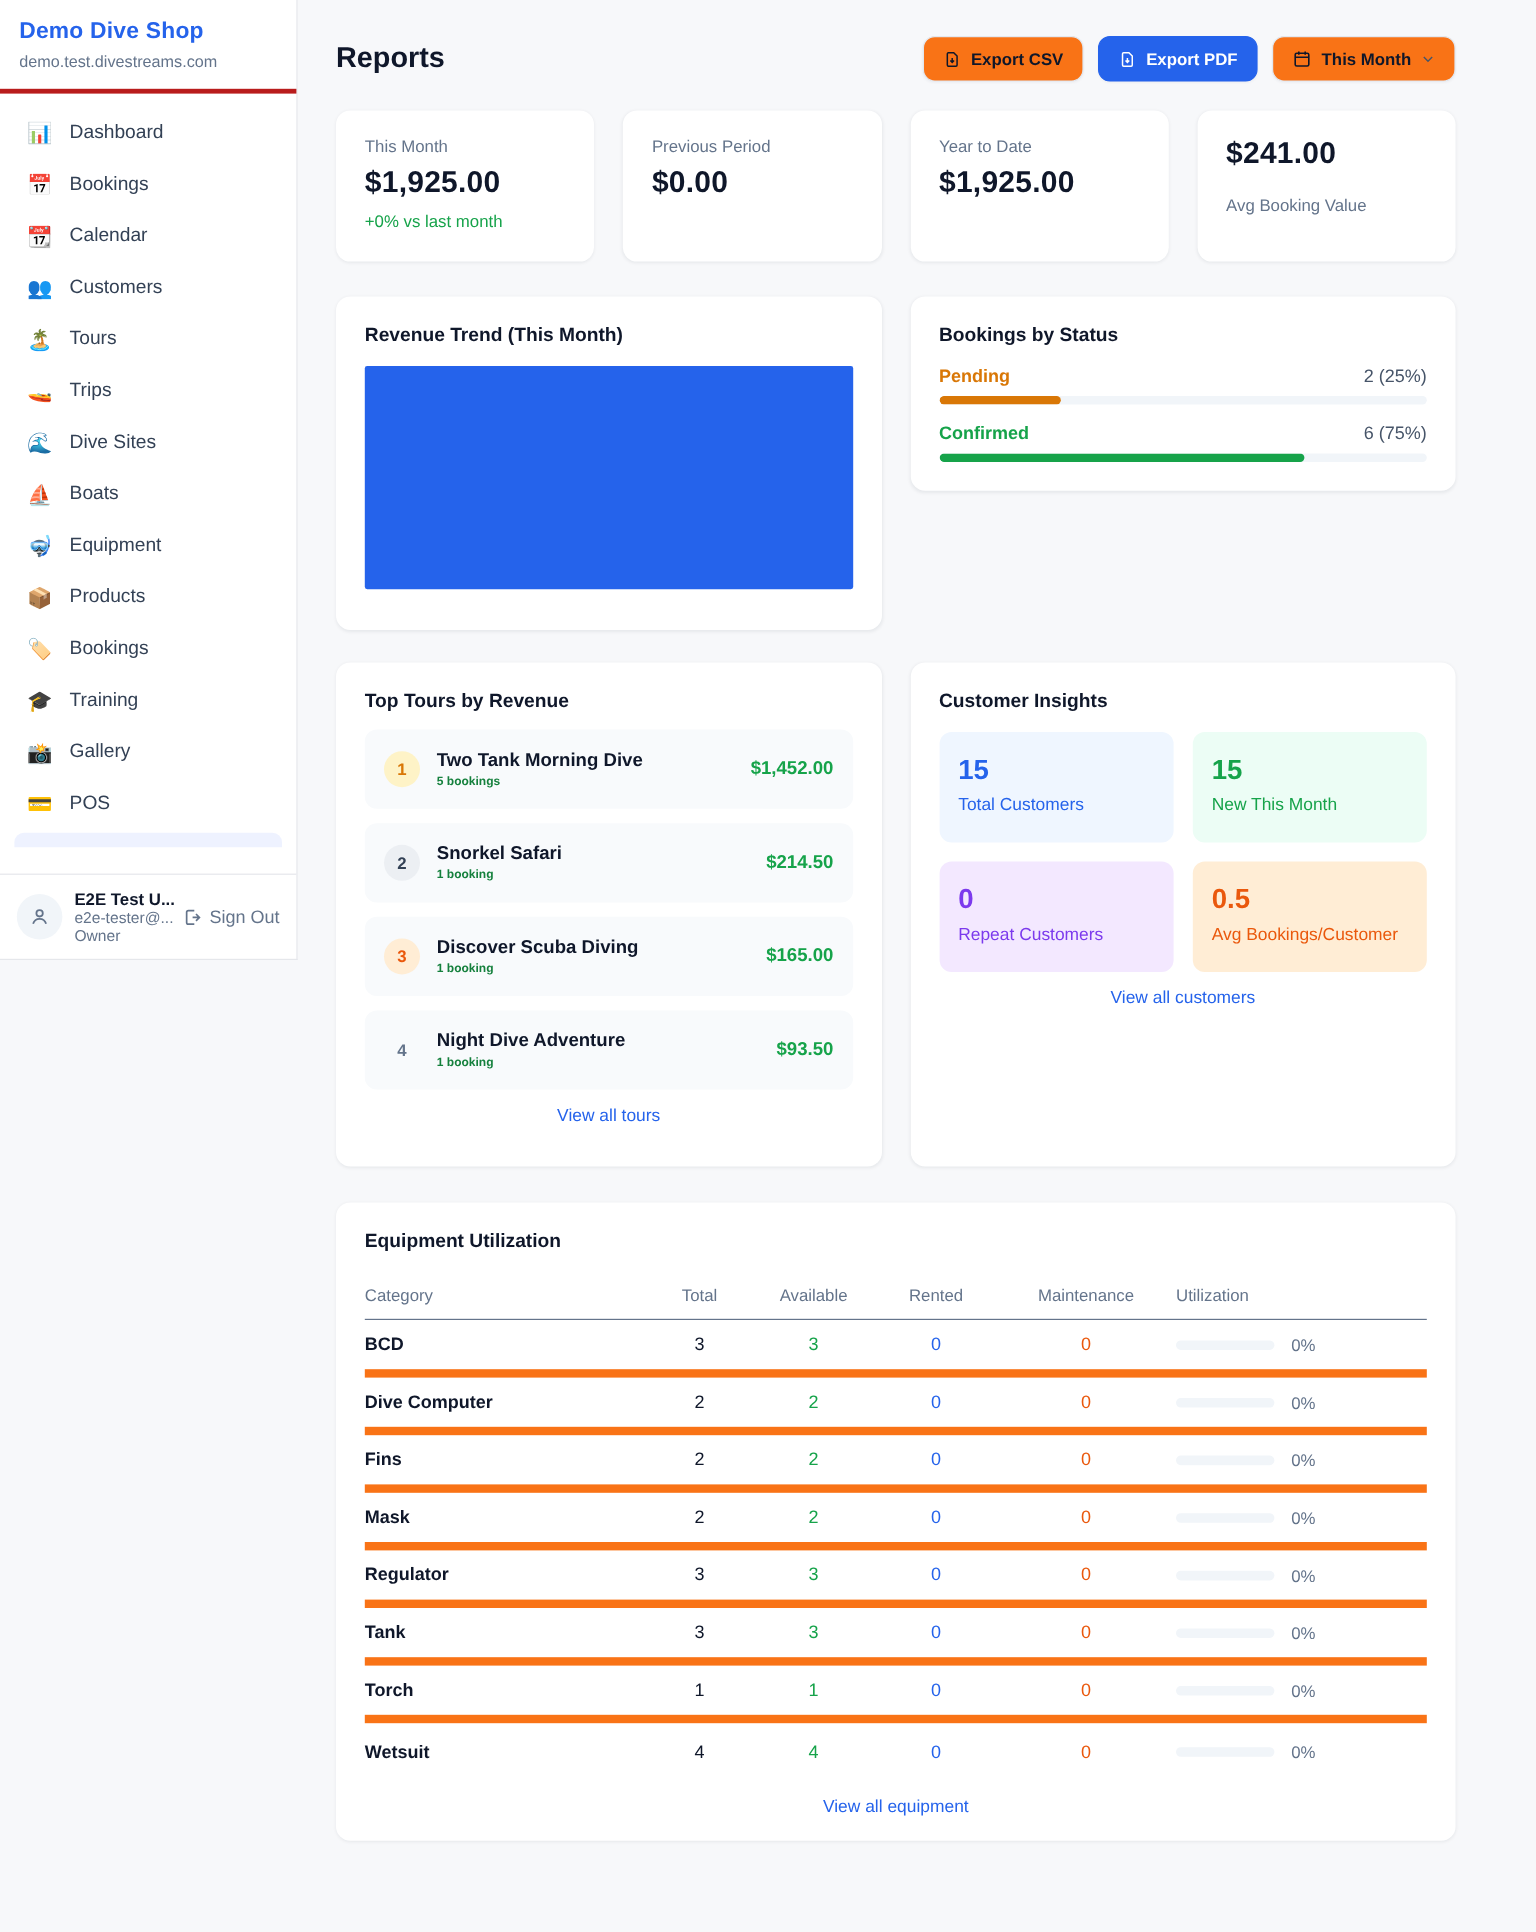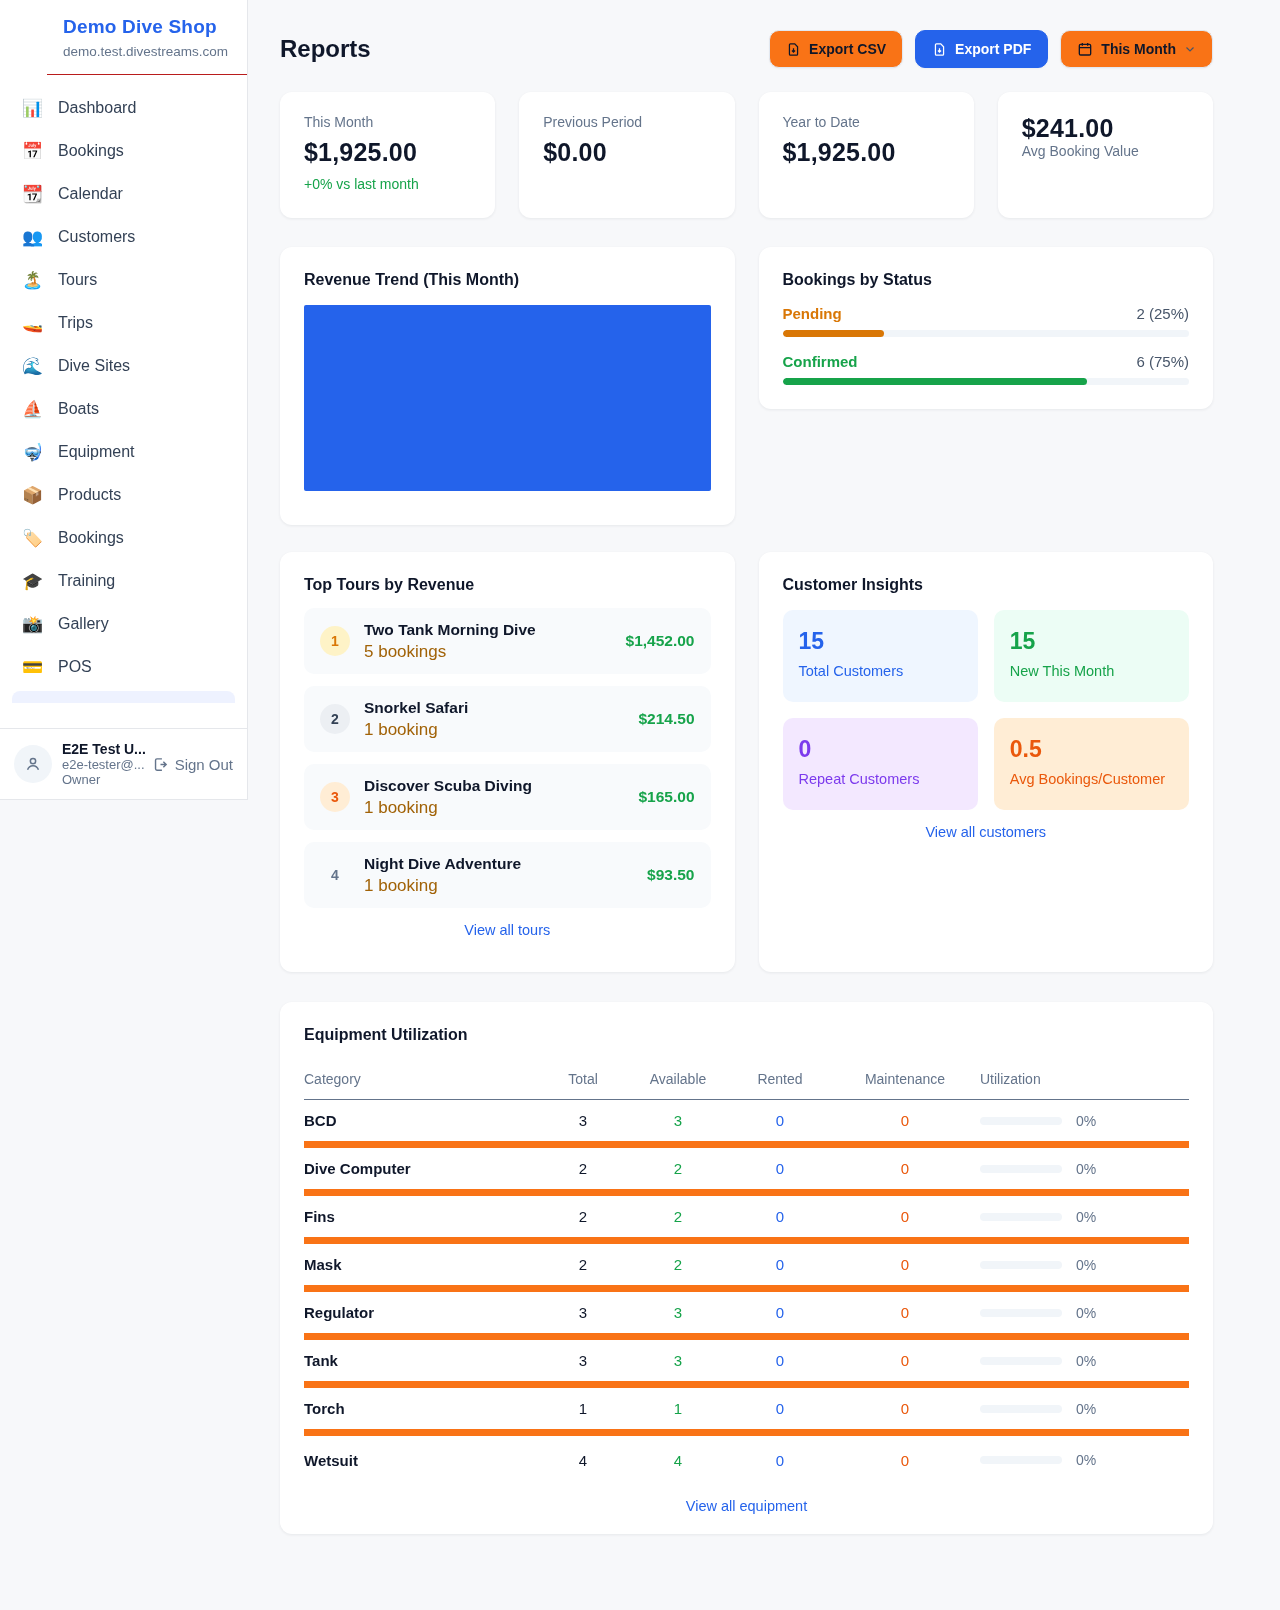--- a/index.html
+++ b/index.html
@@ -9,21 +9,21 @@
     background:#f7f8fa;
     color:#0f172a;
     overflow:hidden;
   }
   
   .sidebar {
     position:absolute; left:0; top:0; width:248px; height:800px;
     background:#ffffff; border-right:1px solid #e5e7eb; border-bottom:1px solid #e5e7eb;
     display:flex; flex-direction:column;
   }
-  .sidebar-head { padding:16px 16px 15px 16px; border-bottom:1px solid #b91c1c;margin-left:47px; }
+  .sidebar-head { padding:16px 16px 15px 16px; border-bottom:4px solid #b91c1c; }
   .shop-name { color:#2563eb; font-size:19px; font-weight:800; letter-spacing:.2px; }
   .shop-domain { color:#64748b; font-size:13.5px; margin-top:6px; }
   .nav { padding:14px 12px 0 12px; flex:1 1 auto; overflow:hidden; }
   .nav-item {
     display:flex; align-items:center; gap:14px; height:38px; margin-bottom:5px;
     padding:0 10px; border-radius:8px; cursor:pointer;
   }
   .nav-item .ico { width:22px; font-size:17px; text-align:center; flex:0 0 22px; }
   .nav-item .lbl { color:#334155; font-size:16px; }
   .nav-partial {
@@ -60,21 +60,21 @@
     background:#fff; border-radius:12px; box-shadow:0 1px 3px rgba(15,23,42,.07);
   }
 
   
   .stats-row { display:grid; grid-template-columns:repeat(4,1fr); gap:24px; margin-bottom:29px; }
   .stat-card { height:126px; padding:22px 24px; }
   .stat-label { font-size:14px; color:#64748b; }
   .stat-value { font-size:25px; font-weight:800; color:#0f172a; margin-top:8px; letter-spacing:.2px; }
   .stat-delta { font-size:14px; color:#16a34a; margin-top:9px; }
   .stat-card.value-first .stat-value { margin-top:0; }
-  .stat-card.value-first .stat-label { margin-top:0; }
+  .stat-card.value-first .stat-label { margin-top:20px; }
 
   
   .charts-row { display:grid; grid-template-columns:1fr 1fr; gap:24px; align-items:start; margin-bottom:27px; }
   .chart-card { height:278px; padding:24px; }
   .card-title { font-size:16px; font-weight:700; color:#0f172a; }
   .rev-block { margin-top:16px; width:100%; height:186px; background:#2563eb; border-radius:2px; }
   .status-card { height:162px; padding:24px; }
   .status-row { margin-top:16px; }
   .status-line { display:flex; justify-content:space-between; align-items:baseline; margin-bottom:8px; }
   .status-label { font-size:15px; font-weight:700; }
@@ -97,21 +97,21 @@
   .rank {
     width:30px; height:30px; border-radius:50%; display:flex; align-items:center; justify-content:center;
     font-size:14px; font-weight:700; flex:0 0 30px;
   }
   .rank-1 { background:#fef3c7; color:#d97706; }
   .rank-2 { background:#eceff3; color:#334155; }
   .rank-3 { background:#ffedd5; color:#ea580c; }
   .rank-4 { background:transparent; color:#64748b; }
   .tour-meta { flex:1 1 auto; min-width:0; }
   .tour-name { font-size:15.5px; font-weight:700; color:#0f172a; }
-  .tour-bookings { font-size:17px; color:#a16207; margin-top:3px; }
+  .tour-bookings { font-size:10px; color:#15803d; margin-top:3px;font-weight:bold; }
   .tour-rev { font-size:15.5px; font-weight:700; color:#16a34a; }
   .view-link { display:block; text-align:center; color:#2563eb; font-size:14.5px; margin-top:14px; cursor:pointer; text-decoration:none; }
 
   .tiles { display:grid; grid-template-columns:1fr 1fr; gap:16px; margin-top:16px; }
   .tile { border-radius:10px; padding:18px 16px; height:92px; }
   .tile-num { font-size:23px; font-weight:800; }
   .tile-lbl { font-size:14.5px; margin-top:8px; }
   .tile-blue { background:#eff6ff; } .tile-blue .tile-num,.tile-blue .tile-lbl { color:#2563eb; }
   .tile-green { background:#ecfdf5; } .tile-green .tile-num,.tile-green .tile-lbl { color:#16a34a; }
   .tile-purple { background:#f3e8ff; } .tile-purple .tile-num,.tile-purple .tile-lbl { color:#7c3aed; }

